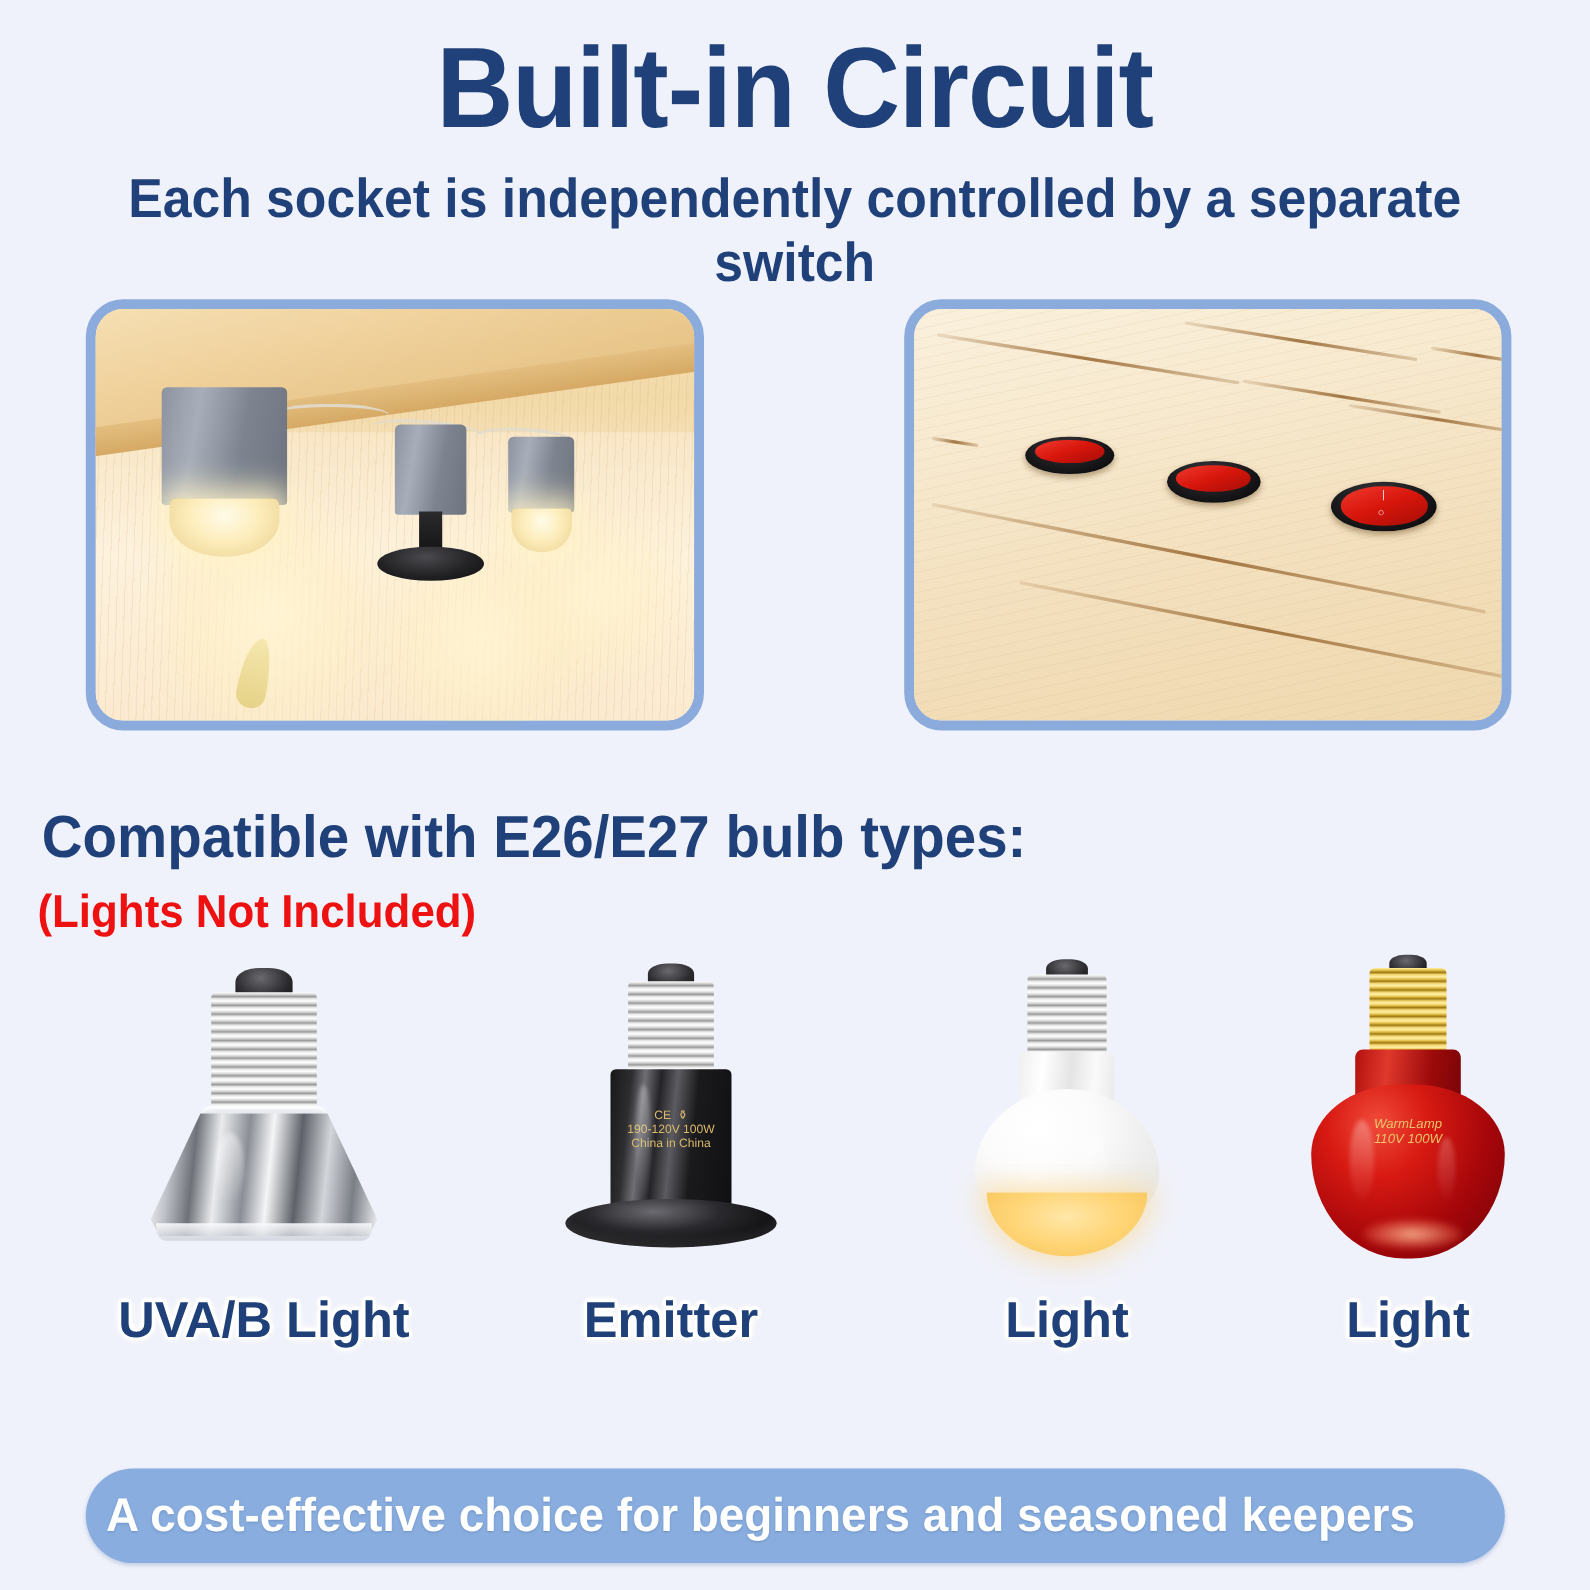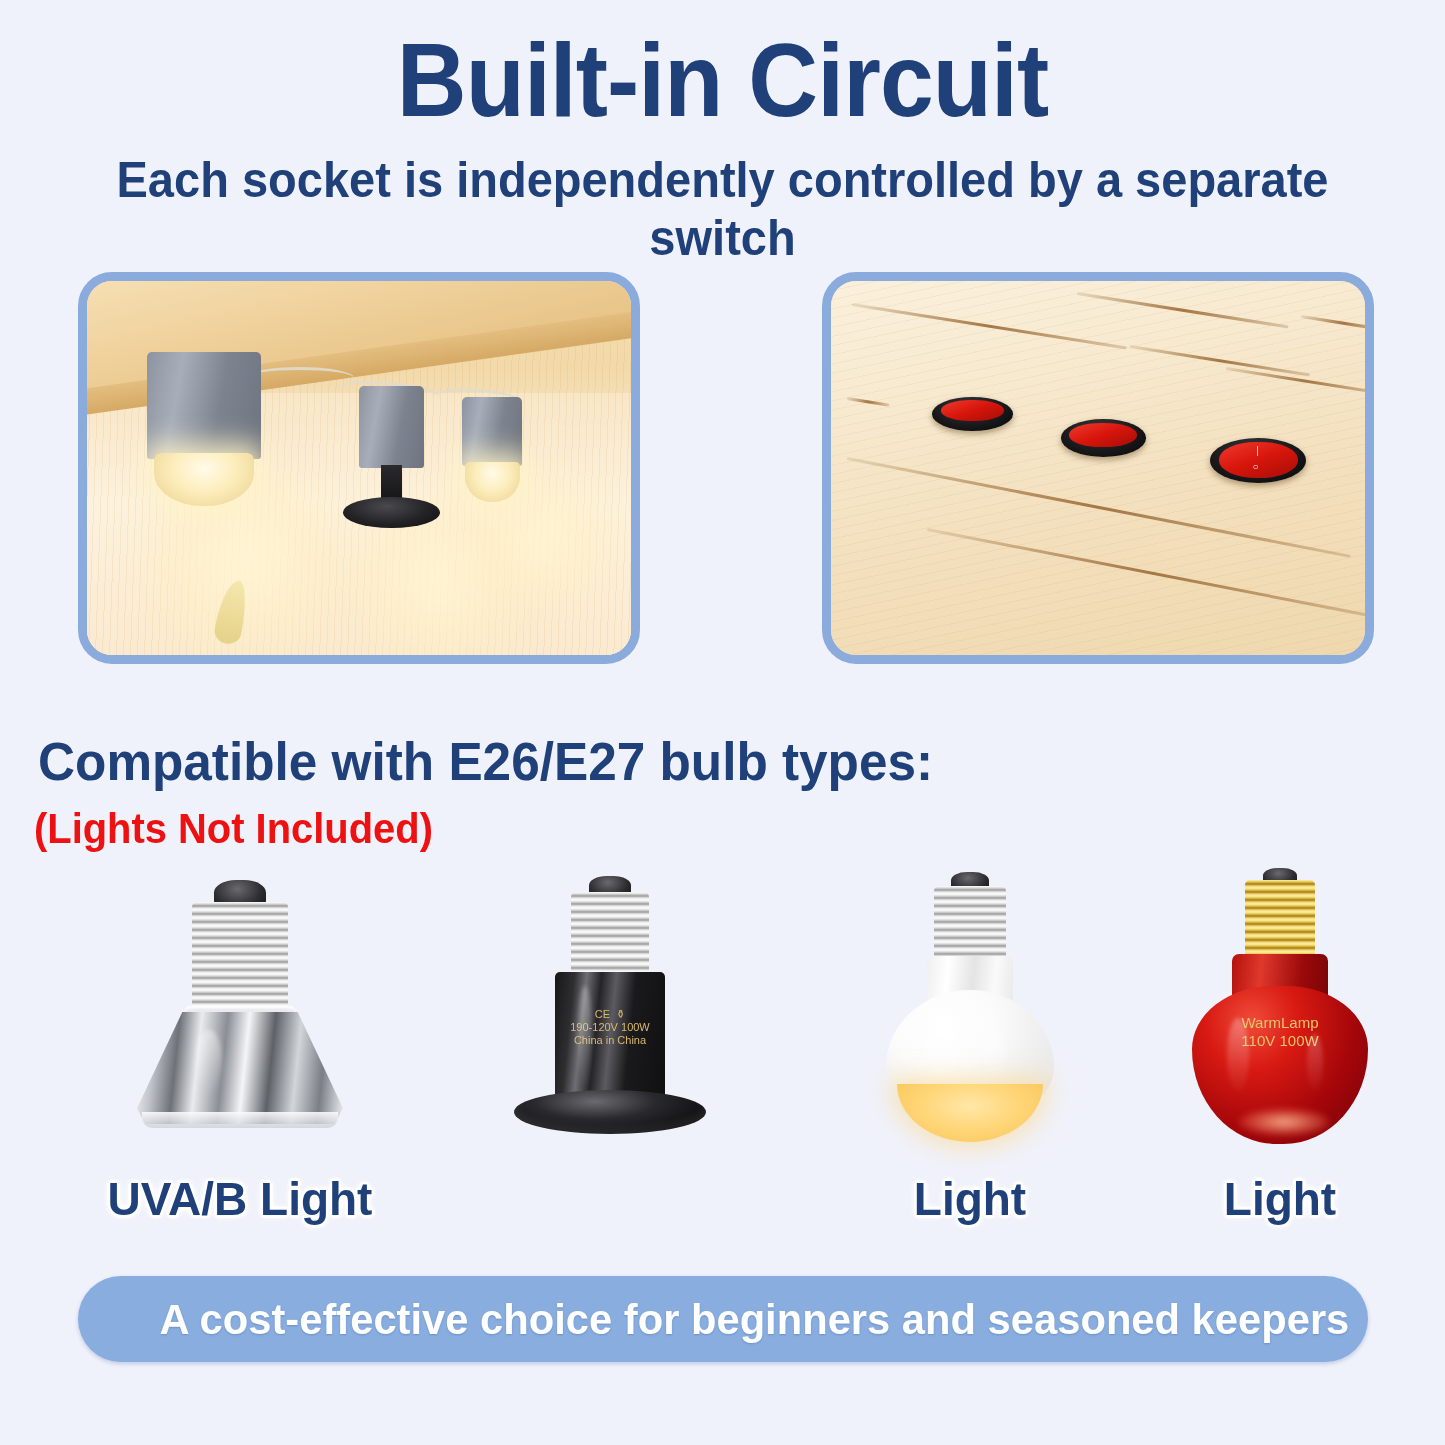--- a/index.html
+++ b/index.html
@@ -278,25 +278,25 @@
     text-shadow:
        0 0 9px #FFFFFF,  0 0 9px #FFFFFF, 0 0 9px #FFFFFF,
        2px 2px 0 #FFFFFF, -2px 2px 0 #FFFFFF,
        2px -2px 0 #FFFFFF, -2px -2px 0 #FFFFFF,
        0 3px 0 #FFFFFF, 0 -3px 0 #FFFFFF,
        3px 0 0 #FFFFFF, -3px 0 0 #FFFFFF;
   }
 
   
   .banner {
-    position:absolute; left:78px; top:1276px;
+    position:absolute; left:78px; top:1335px;
     width:1290px; height:86px;
     background:#88ADDE;
     border-radius:43px;
-    display:flex; align-items:center; justify-content:flex-end;
+    display:flex; align-items:center; justify-content:flex-start;
     box-shadow:0 2px 4px rgba(100,130,180,.35);
   }
   .banner-text {
     color:#FFFFFF; font-size:43px; font-weight:bold;
     transform:scaleX(0.97);
     text-shadow:0 1px 2px rgba(60,95,150,.35);
     white-space:nowrap;
   }
 </style>
 </head>
@@ -427,36 +427,37 @@
       <div class="hilite" style="left:58%; top:160px; width:22px; height:44px; opacity:.55;"></div>
     </div>
   </div>
 
   <div class="bulb-cell" style="left:1130px; width:300px;">
     <div class="bulb-art" style="top:6px; width:190px; height:280px;">
       <div class="tip" style="top:0px;  width:34px; height:18px;"></div>
       <div class="screw screw-gold" style="top:12px; width:70px; height:76px;"></div>
       <div class="ir-neck" style="top:86px; width:96px; height:56px; border-radius:7px 7px 0 0;"></div>
       <div class="ir-bulb" style="top:118px; width:176px; height:158px;"></div>
-      <div class="ir-print" style="top:146px; font-size:15px;">
+      <div class="ir-print" style="top:146px; font-size:12px;font-style:italic;">
         <div>WarmLamp</div>
         <div>110V 100W</div>
       </div>
       <div class="ir-hot" style="left:28%; top:240px; width:92px; height:28px;"></div>
       <div class="hilite" style="left:22%; top:150px; width:22px; height:74px; opacity:.38;"></div>
       <div class="hilite" style="left:64%; top:166px; width:16px; height:58px; opacity:.28;"></div>
     </div>
   </div>
 </div>
 
 <div class="bulb-label" style="left:40px; width:400px;">
   <div>UVA/B Light</div>
 </div>
 
 <div class="bulb-label" style="left:420px; width:380px;">
+  <div>Emitter</div>
 </div>
 
 <div class="bulb-label" style="left:800px; width:340px;">
   <div>Light</div>
 </div>
 
 <div class="bulb-label" style="left:1130px; width:300px;">
   <div>Light</div>
 </div>
 

